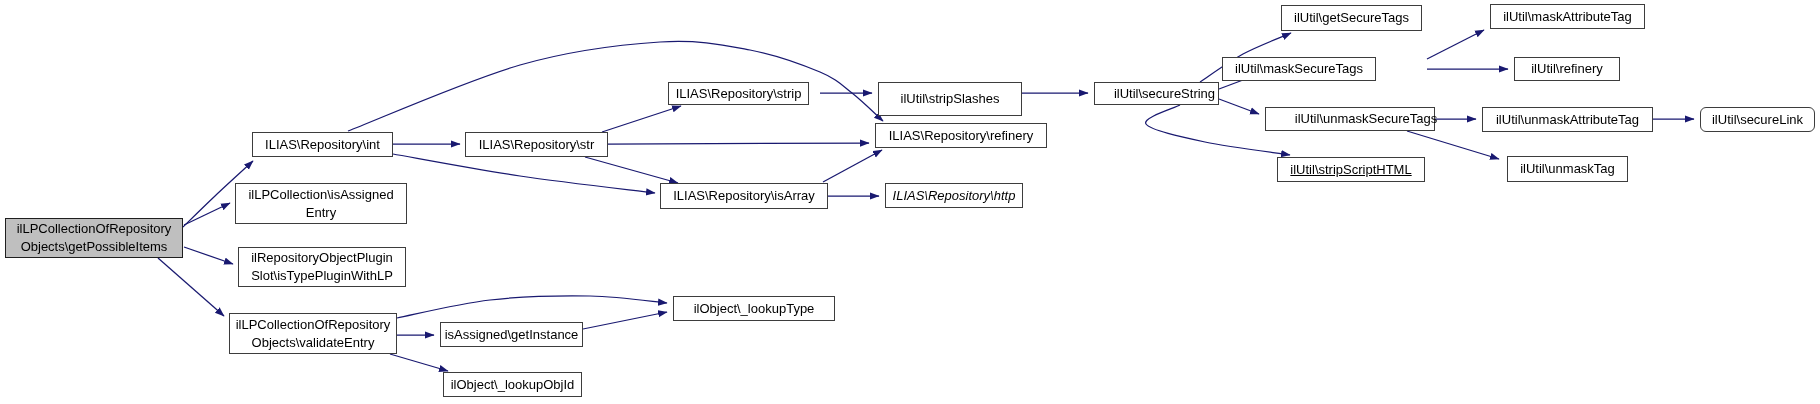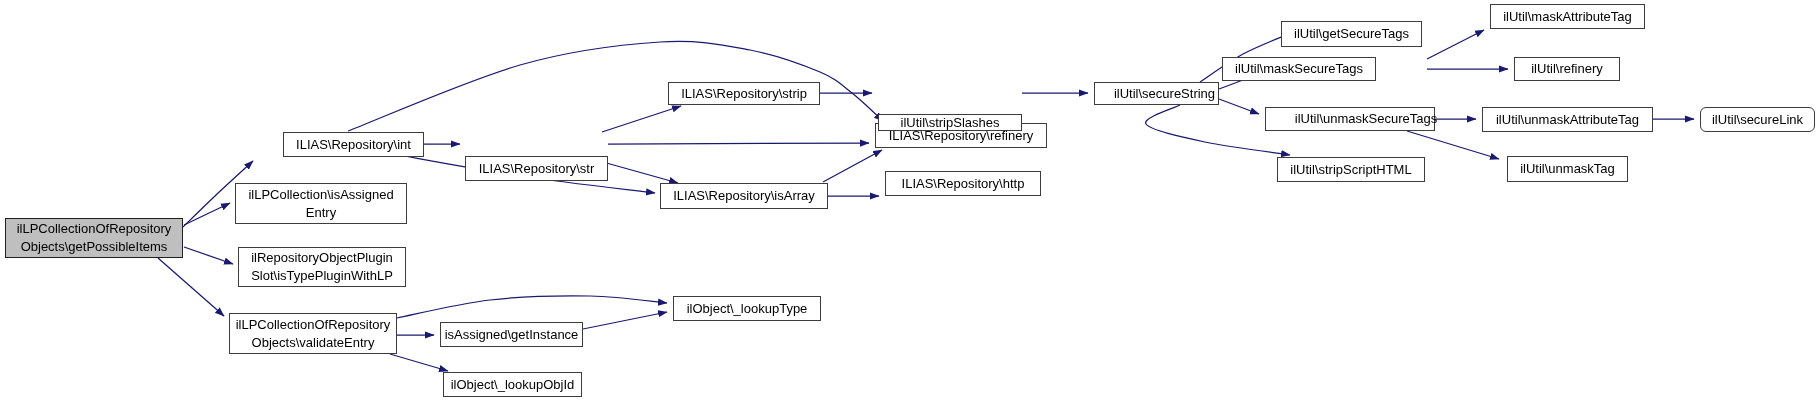--- a/index.html
+++ b/index.html
@@ -70,75 +70,75 @@
         <path d="M 397,335 L 434,335" marker-end="url(#arrow)"></path>
         <path d="M 390,354 L 448,371" marker-end="url(#arrow)"></path>
         <path d="M 583,329 L 667,312" marker-end="url(#arrow)"></path>
       </g>
   </svg>
   <div id="node-layer">
       <div class="node root" style="left: 5px; top: 218px; width: 178px; height: 40px;">
         <div>ilLPCollectionOfRepository</div>
         <div>Objects\getPossibleItems</div>
       </div>
-      <div class="node" style="left: 252px; top: 132px; width: 141px; height: 25px; margin-left: 31px;">
+      <div class="node" style="left: 252px; top: 132px; width: 141px; height: 25px;">
         <div>ILIAS\Repository\int</div>
       </div>
       <div class="node" style="left: 235px; top: 183px; width: 172px; height: 41px;">
         <div>ilLPCollection\isAssigned</div>
         <div>Entry</div>
       </div>
       <div class="node" style="left: 238px; top: 247px; width: 168px; height: 40px;">
         <div>ilRepositoryObjectPlugin</div>
         <div>Slot\isTypePluginWithLP</div>
       </div>
       <div class="node" style="left: 229px; top: 313px; width: 168px; height: 41px;">
         <div>ilLPCollectionOfRepository</div>
         <div>Objects\validateEntry</div>
       </div>
-      <div class="node" style="left: 465px; top: 132px; width: 143px; height: 25px; margin-top: 24px;">
+      <div class="node" style="left: 465px; top: 132px; width: 143px; height: 25px;">
         <div>ILIAS\Repository\str</div>
       </div>
-      <div class="node" style="left: 668px; top: 82px; width: 152px; height: 23px;">
+      <div class="node" style="left: 668px; top: 82px; width: 141px; height: 23px;">
         <div>ILIAS\Repository\strip</div>
       </div>
       <div class="node" style="left: 660px; top: 183px; width: 168px; height: 26px;">
         <div>ILIAS\Repository\isArray</div>
       </div>
       <div class="node" style="left: 440px; top: 322px; width: 143px; height: 25px;">
         <div>isAssigned\getInstance</div>
       </div>
       <div class="node" style="left: 443px; top: 372px; width: 139px; height: 25px; align-items: center;">
         <div>ilObject\_lookupObjId</div>
       </div>
-      <div class="node" style="left: 673px; top: 296px; width: 148px; height: 25px;">
+      <div class="node" style="left: 673px; top: 296px; width: 162px; height: 25px;">
         <div>ilObject\_lookupType</div>
       </div>
       <div class="node" style="left: 875px; top: 123px; width: 172px; height: 25px;">
         <div>ILIAS\Repository\refinery</div>
       </div>
-      <div class="node" style="left: 885px; top: 171px; width: 156px; height: 25px;">
+      <div class="node" style="left: 885px; top: 183px; width: 138px; height: 25px; font-style: italic;">
         <div>ILIAS\Repository\http</div>
       </div>
-      <div class="node" style="left: 878px; top: 82px; width: 144px; height: 17px; margin-top: 32px;">
+      <div class="node" style="left: 878px; top: 82px; width: 144px; height: 34px;">
         <div>ilUtil\stripSlashes</div>
       </div>
       <div class="node" style="left: 1094px; top: 82px; width: 125px; height: 23px; padding-left: 16px;">
         <div>ilUtil\secureString</div>
       </div>
-      <div class="node" style="left: 1281px; top: 21px; width: 141px; height: 26px; align-items: center;">
+      <div class="node" style="left: 1281px; top: 5px; width: 141px; height: 26px; align-items: center;">
         <div>ilUtil\getSecureTags</div>
       </div>
       <div class="node" style="left: 1222px; top: 57px; width: 154px; height: 24px;">
         <div>ilUtil\maskSecureTags</div>
       </div>
       <div class="node" style="left: 1265px; top: 107px; width: 170px; height: 24px; padding-left: 32px;">
         <div>ilUtil\unmaskSecureTags</div>
       </div>
-      <div class="node" style="left: 1277px; top: 157px; width: 148px; height: 25px;">
+      <div class="node" style="left: 1277px; top: 157px; width: 148px; height: 25px; text-decoration: underline;">
         <div>ilUtil\stripScriptHTML</div>
       </div>
       <div class="node" style="left: 1490px; top: 4px; width: 155px; height: 25px;">
         <div>ilUtil\maskAttributeTag</div>
       </div>
       <div class="node" style="left: 1514px; top: 57px; width: 106px; height: 24px;">
         <div>ilUtil\refinery</div>
       </div>
       <div class="node" style="left: 1482px; top: 107px; width: 171px; height: 25px;">
         <div>ilUtil\unmaskAttributeTag</div>

